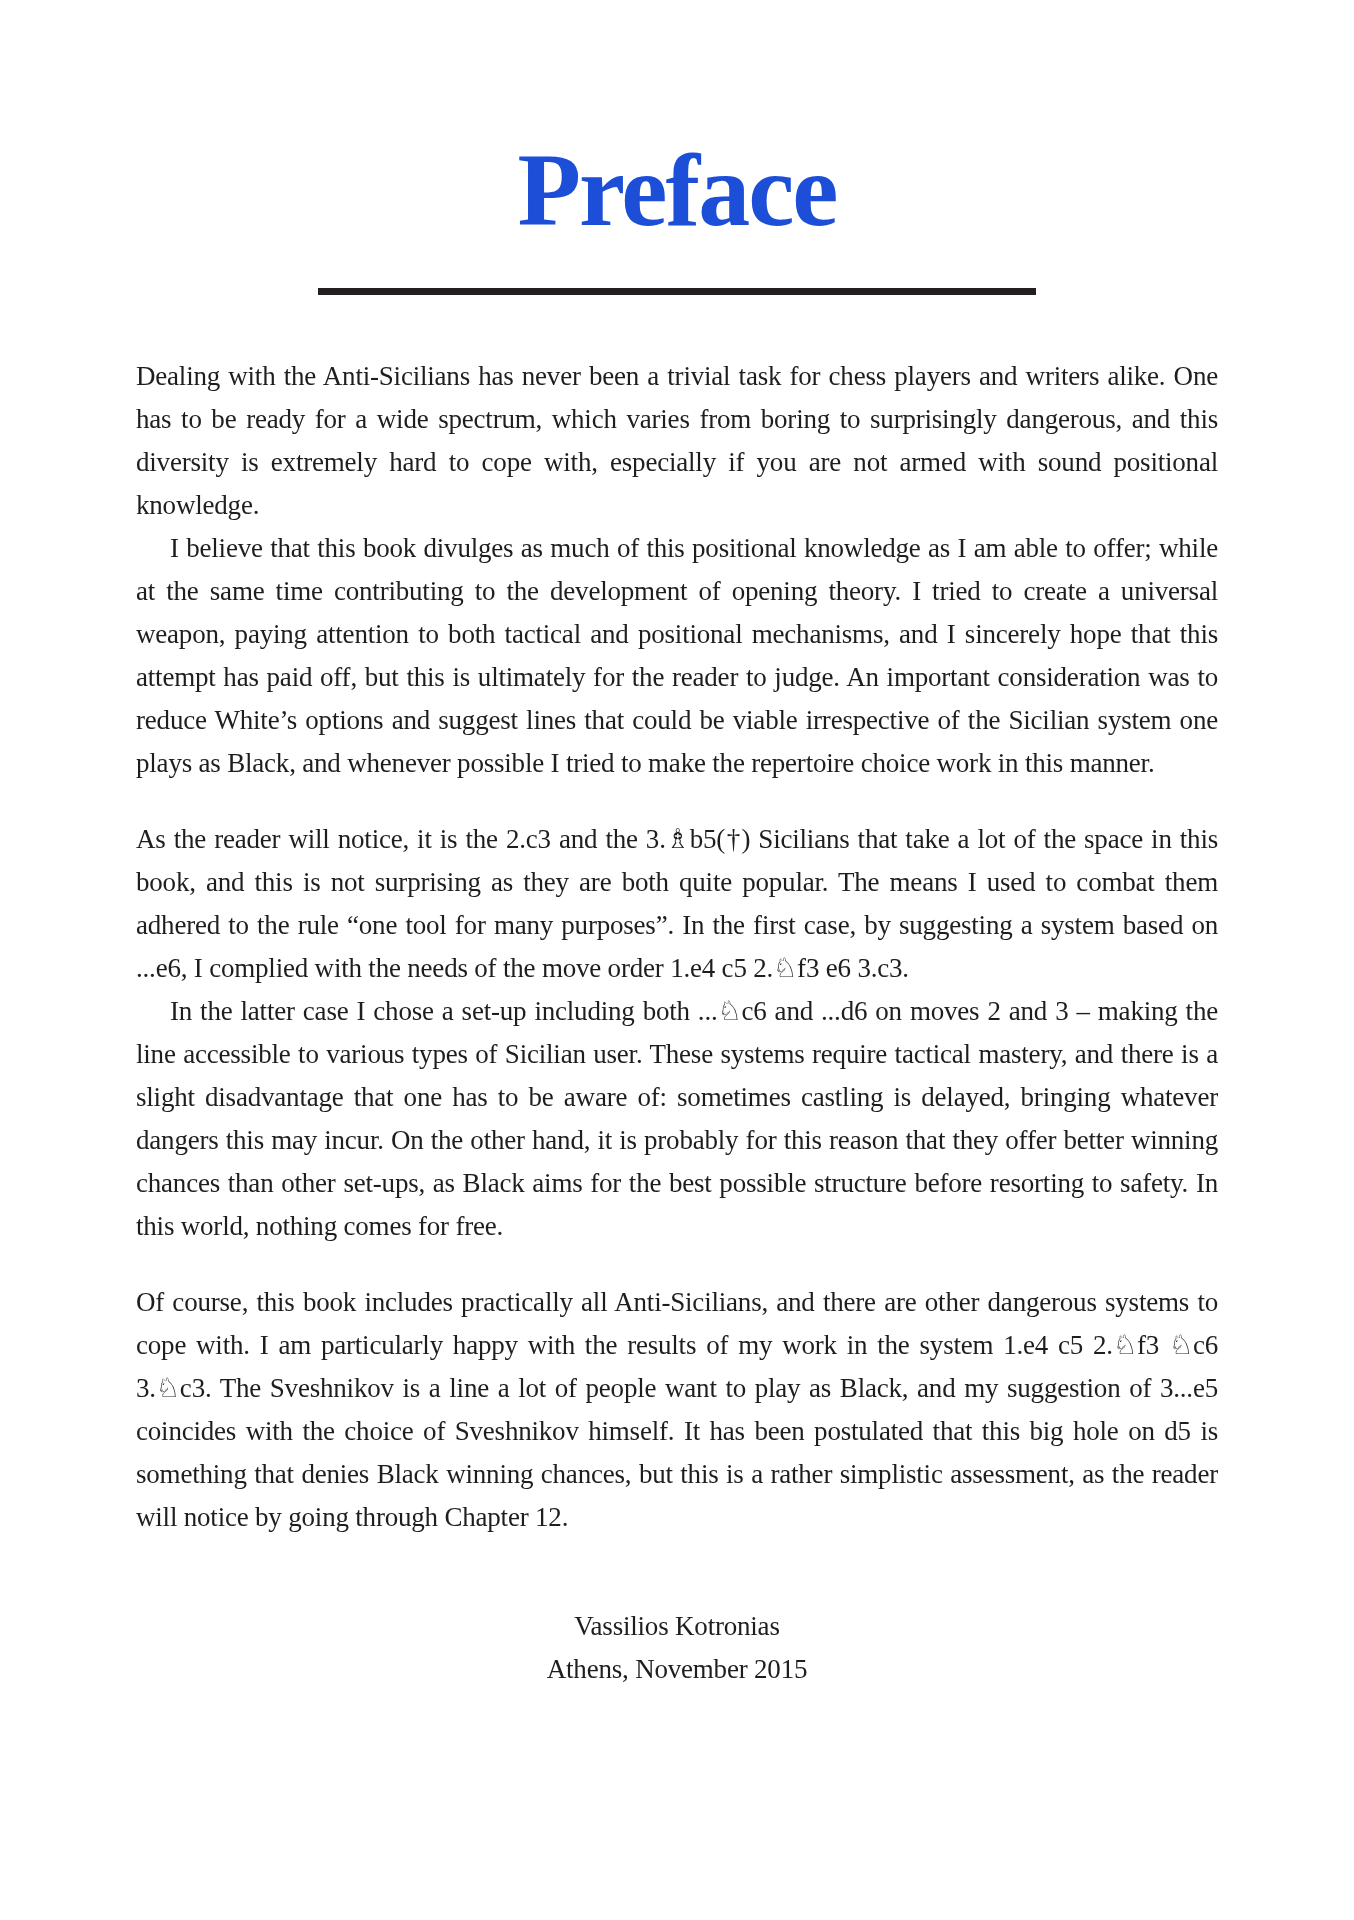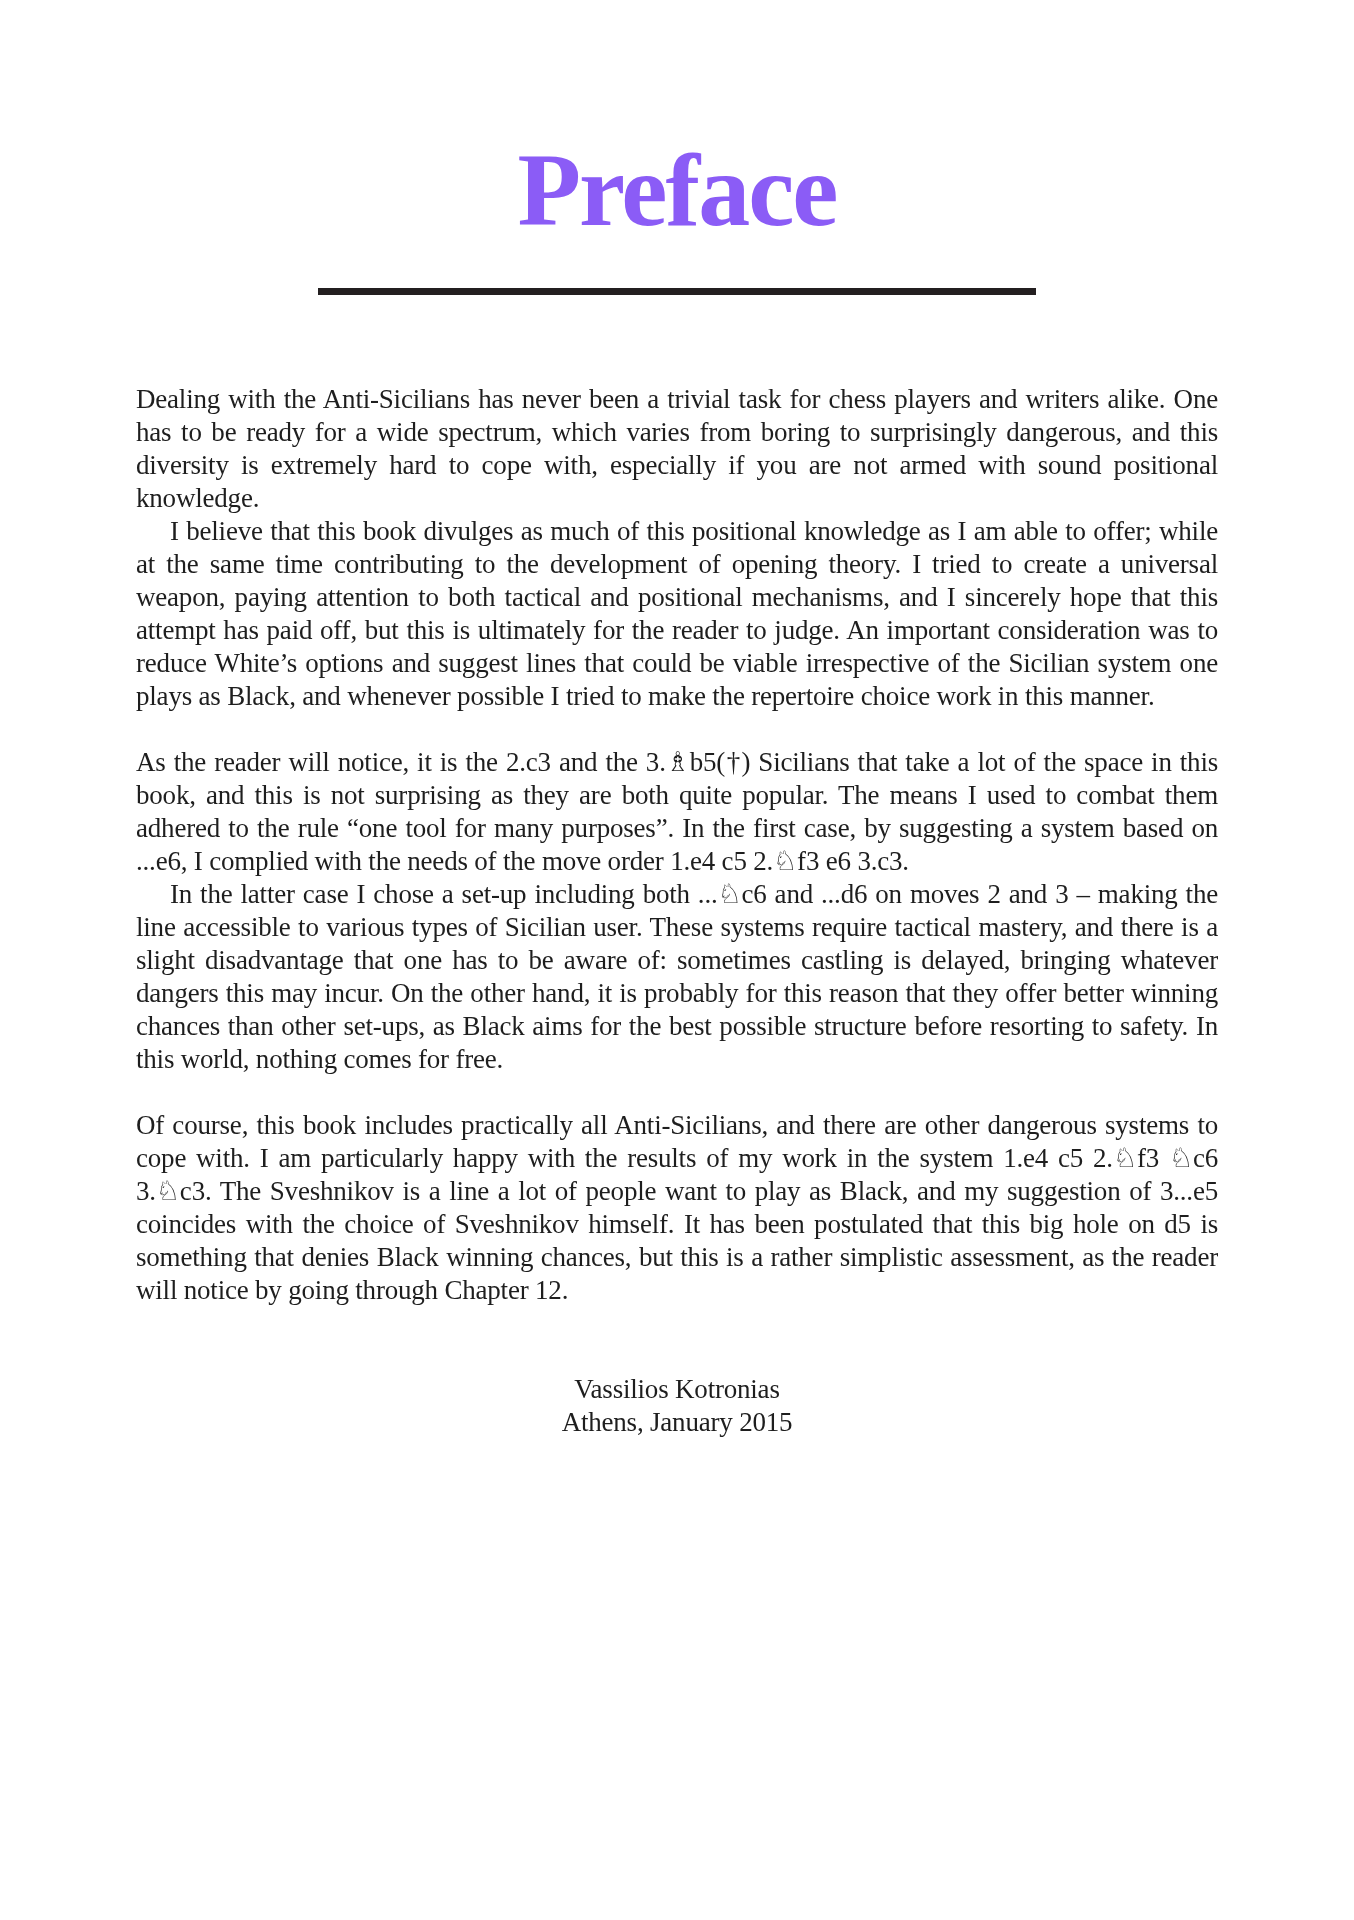--- a/index.html
+++ b/index.html
@@ -21,33 +21,33 @@
     background: #ffffff;
   }
   .title {
     margin: 0;
     padding-top: 138px;
     text-align: center;
     font-size: 104px;
     line-height: 1.0;
     font-weight: 700;
     letter-spacing: -2px;
-    color: #8b5cf6;
+    color: #1d4ed8;
   }
   .title-rule {
     width: 718px;
     height: 7px;
     margin: 46px auto 0 auto;
     background: #231f20;
   }
   .content {
     width: 1082px;
-    margin: 88px auto 0 auto;
+    margin: 60px auto 0 auto;
     font-size: 27px;
-    line-height: 33px;
+    line-height: 43px;
     text-align: justify;
     letter-spacing: -0.2px;
   }
   .para { margin: 0; }
   .indent { text-indent: 34px; }
   .gap { margin-top: 33px; }
   .gap-large { margin-top: 66px; }
   .sig { text-align: center; }
 </style>
 </head>
@@ -68,17 +68,17 @@
     <p class="para gap">As the reader will notice, it is the 2.c3 and the 3.♗b5(†) Sicilians that take a lot of the space in this book, and this is not surprising as they are both quite popular. The means I used to combat them adhered to the rule “one tool for many purposes”. In the first case, by suggesting a system based on ...e6, I complied with the needs of the move order 1.e4 c5 2.♘f3 e6 3.c3.</p>
 
     <p class="para indent">In the latter case I chose a set-up including both ...♘c6 and ...d6 on moves 2 and 3 – making the line accessible to various types of Sicilian user. These systems require tactical mastery, and there is a slight disadvantage that one has to be aware of: sometimes castling is delayed, bringing whatever dangers this may incur. On the other hand, it is probably for this reason that they offer better winning chances than other set-ups, as Black aims for the best possible structure before resorting to safety. In this world, nothing comes for free.</p>
 
 
     <p class="para gap">Of course, this book includes practically all Anti-Sicilians, and there are other dangerous systems to cope with. I am particularly happy with the results of my work in the system 1.e4 c5 2.♘f3 ♘c6 3.♘c3. The Sveshnikov is a line a lot of people want to play as Black, and my suggestion of 3...e5 coincides with the choice of Sveshnikov himself. It has been postulated that this big hole on d5 is something that denies Black winning chances, but this is a rather simplistic assessment, as the reader will notice by going through Chapter 12.</p>
 
 
     <p class="para sig gap-large">Vassilios Kotronias</p>
 
-    <p class="para sig">Athens, January 2015</p>
+    <p class="para sig">Athens, November 2015</p>
 
   </div>
 
 </div>
 
 </body></html>

